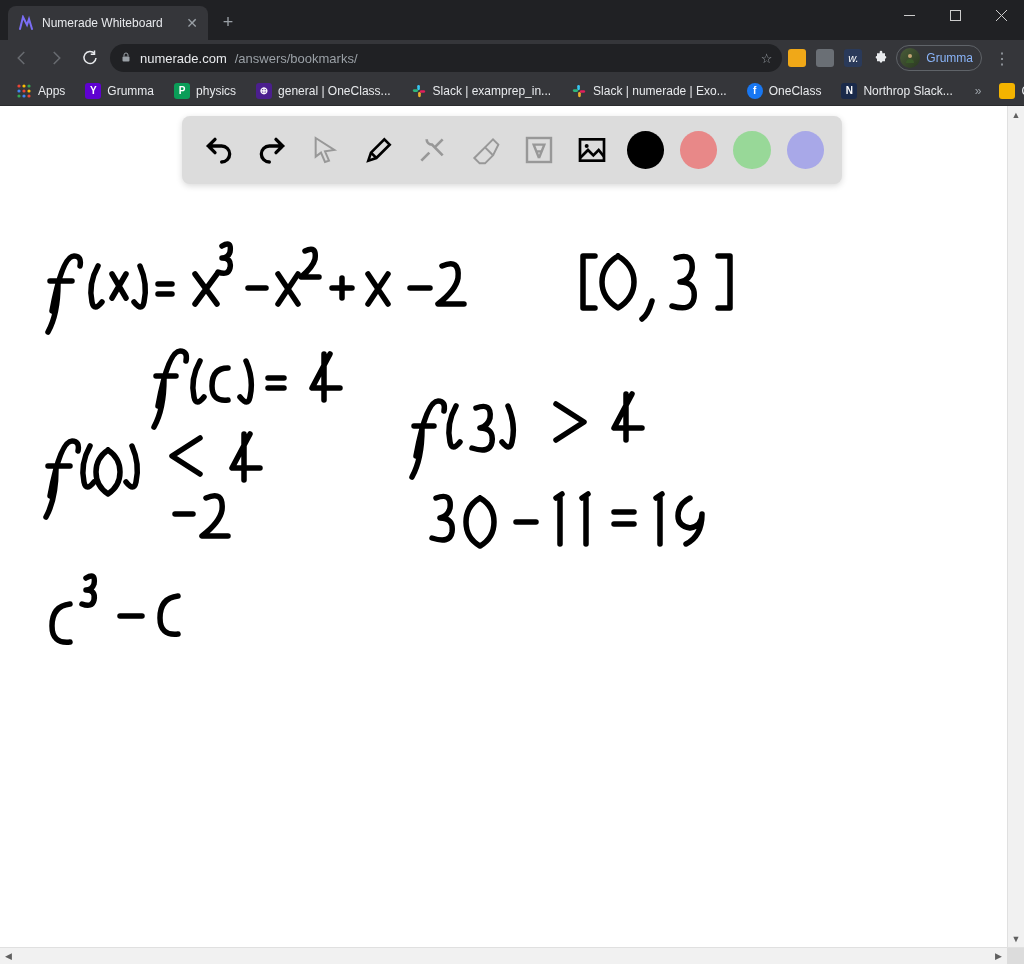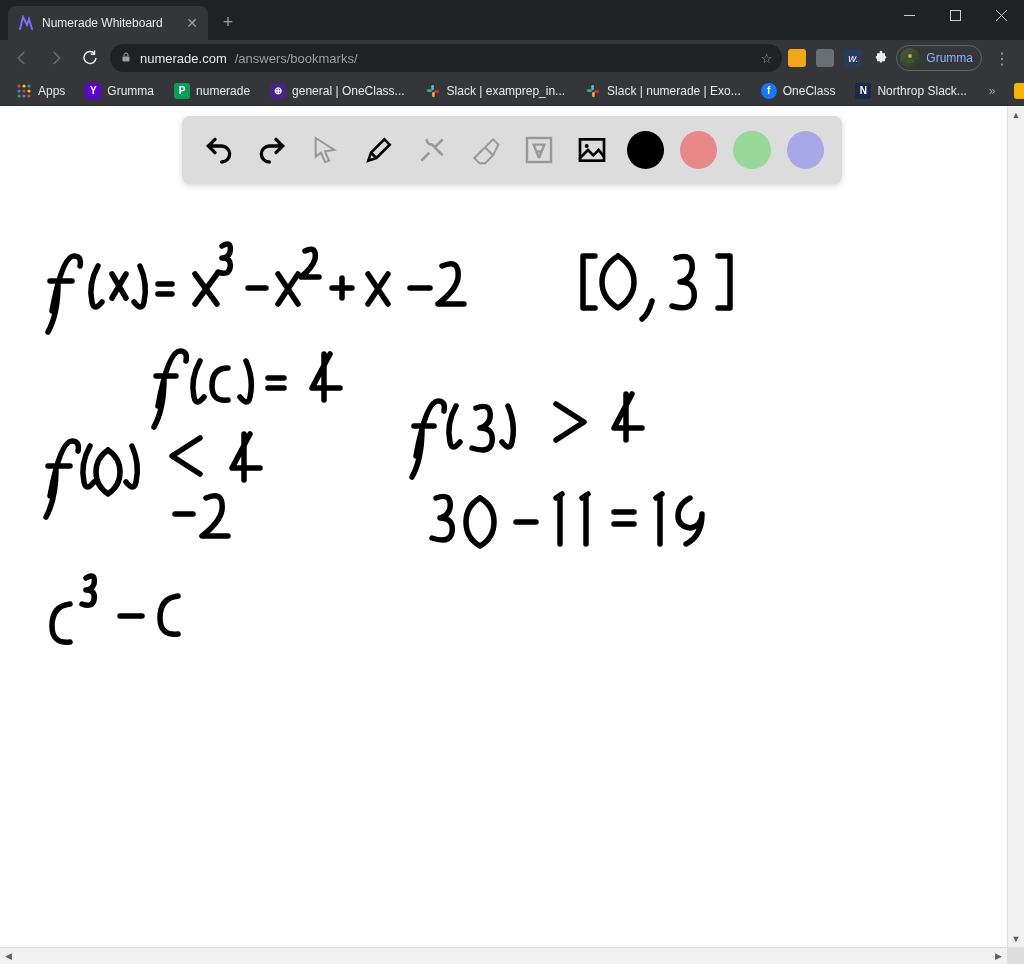--- a/index.html
+++ b/index.html
@@ -301,21 +301,21 @@
         </svg>
     </span>
     <span>Apps</span>
   </div>
   <div class="bm-item">
     <span class="bm-ico" style="background:#5f01d1">Y</span>
     <span>Grumma</span>
   </div>
   <div class="bm-item">
     <span class="bm-ico" style="background:#0a9d58">P</span>
-    <span>numerade</span>
+    <span>physics</span>
   </div>
   <div class="bm-item">
     <span class="bm-ico" style="background:#4b1f8e">⊕</span>
     <span>general | OneClass...</span>
   </div>
   <div class="bm-item">
     <span class="bm-ico">
       <svg width="14" height="14" viewBox="0 0 16 16">
           <rect x="6" y="1" width="3" height="6" rx="1.5" fill="#36c5f0"></rect>
           <rect x="1" y="6" width="6" height="3" rx="1.5" fill="#2eb67d"></rect>

